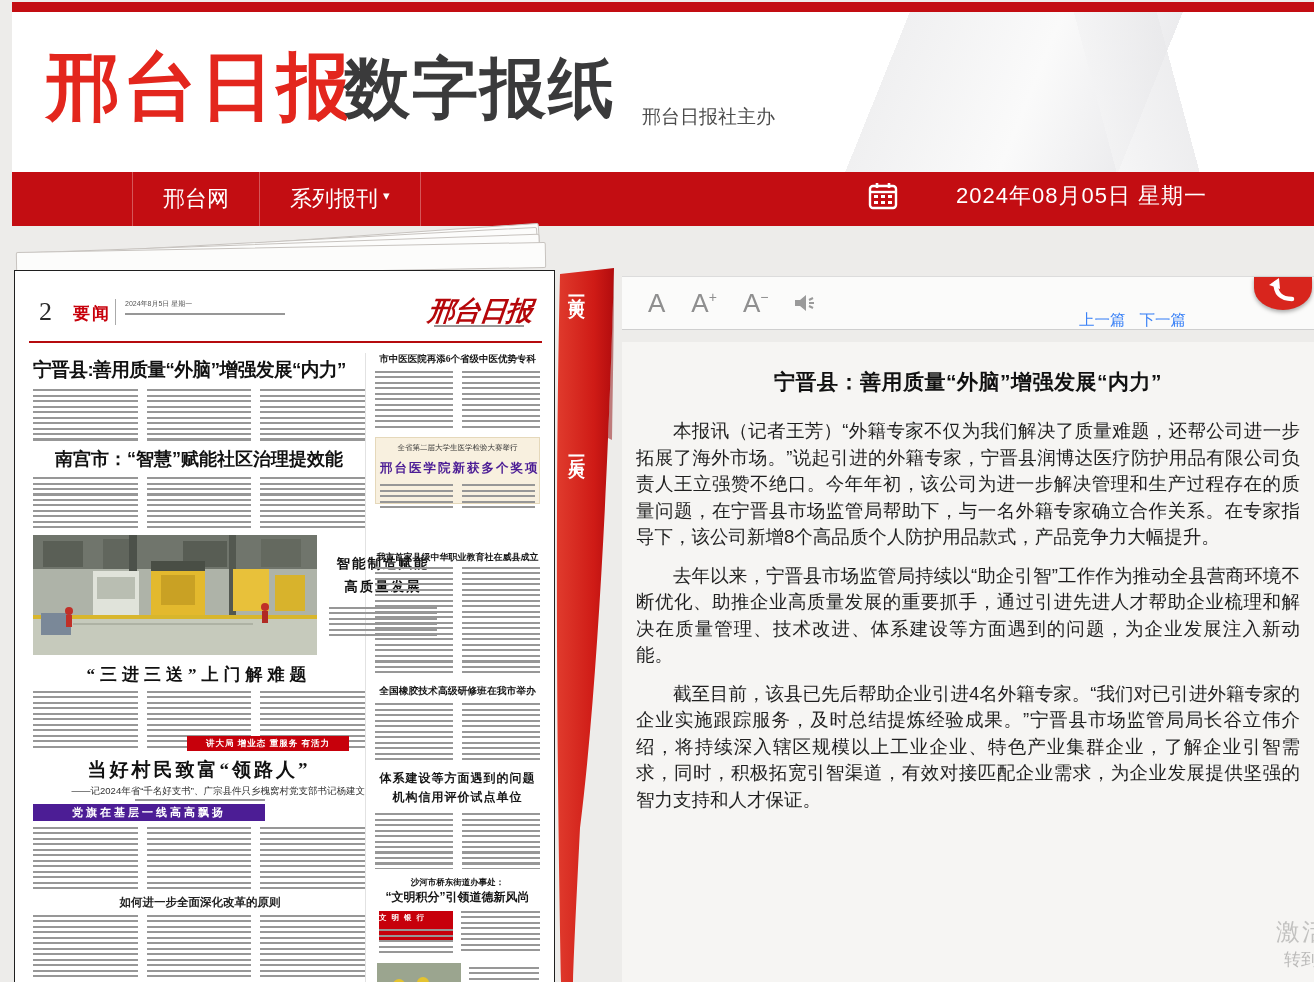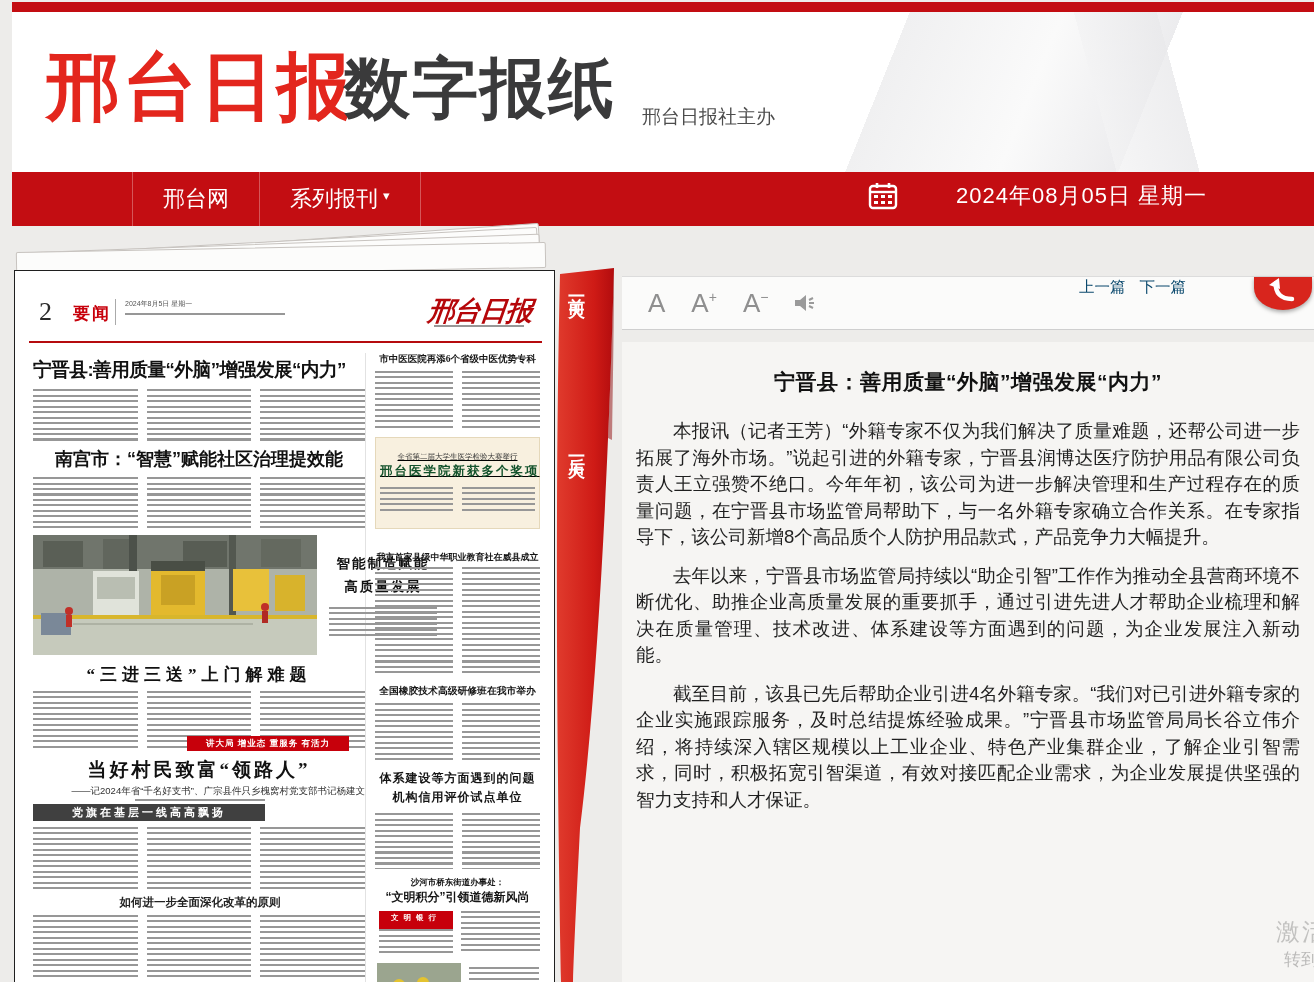--- a/index.html
+++ b/index.html
@@ -69,69 +69,69 @@
   .cols{display:flex;gap:9px;}
   .cols i{flex:1;}
   .cA{left:18px;top:118px;width:332px;height:52px;}
   .cB{left:18px;top:206px;width:332px;height:52px;}
   .cC{left:18px;top:420px;width:332px;height:58px;}
   .cD{left:18px;top:556px;width:332px;height:62px;}
   .cE{left:18px;top:644px;width:332px;height:64px;}
 
   .redtags{left:172px;top:465px;width:162px;height:15px;background:#c7000b;color:#fff;
            font-size:8.5px;font-weight:bold;text-align:center;line-height:15px;letter-spacing:1px;white-space:nowrap;}
-  .banner{left:18px;top:533px;width:232px;height:17px;background:#404040;color:#fff;font-size:11px;
+  .banner{left:18px;top:533px;width:232px;height:17px;background:#4c1d95;color:#fff;font-size:11px;
           font-weight:bold;text-align:center;line-height:17px;letter-spacing:3px;white-space:nowrap;}
   .byline{left:120px;top:528px;width:130px;height:3px;}
 
   .photo{left:18px;top:264px;width:284px;height:120px;}
   .cap1{left:310px;top:282px;width:116px;font-family:"Liberation Serif",serif;font-weight:900;
         font-size:13.5px;letter-spacing:2px;text-align:center;color:#111;line-height:1.7;}
   .capfx1{left:314px;top:336px;width:108px;height:30px;}
 
   
   .pr{left:360px;top:80px;width:165px;}
   .pr .abs{position:absolute;}
   .r-h{font-weight:bold;color:#151515;text-align:center;white-space:nowrap;width:165px;}
   .rh1{top:2px;font-family:"Liberation Serif",serif;font-size:9.5px;}
   .rfx1{top:20px;width:165px;height:58px;}
-  .rbox{top:86px;width:165px;height:92px;background:#f8f0df;border:1px solid #e5d8ba;padding:14px 4px;text-decoration:underline;}
+  .rbox{top:86px;width:165px;height:67px;background:#f8f0df;border:1px solid #e5d8ba;padding:5px 4px;}
   .rbox-small{font-size:7.5px;color:#333;text-align:center;white-space:nowrap;}
   .rbox-big{font-family:"Liberation Serif",serif;font-weight:900;font-size:12.5px;letter-spacing:2px;
-            color:#14532d;text-align:right;white-space:nowrap;margin-top:1px;}
+            color:#4c1d95;text-align:right;white-space:nowrap;margin-top:7px;}
   .rbox-fx{height:26px;margin-top:7px;}
   .rh2{top:200px;font-size:9px;}
   .rfx2{top:216px;width:165px;height:108px;}
   .rh3{top:334px;font-family:"Liberation Serif",serif;font-size:9.8px;}
   .rfx3{top:352px;width:165px;height:58px;}
   .rh4{top:418px;font-family:"Liberation Serif",serif;font-size:12px;letter-spacing:1px;line-height:1.55;}
   .rfx4{top:462px;width:165px;height:56px;}
   .rh5a{top:526px;font-size:8.5px;}
   .rh5b{top:538px;font-size:12px;}
-  .civ{top:560px;left:4px;width:74px;height:20px;background:#c7000b;color:#fff;font-size:7.5px;
-       font-weight:bold;letter-spacing:5px;text-align:center;line-height:13px;}
+  .civ{top:560px;left:4px;width:74px;height:31px;background:#c7000b;color:#fff;font-size:7.5px;
+       font-weight:bold;letter-spacing:5px;text-align:left;line-height:13px;}
   .rfx5a{top:560px;left:86px;width:79px;height:44px;}
   .rfx5b{top:578px;left:4px;width:74px;height:28px;}
   .photo2{top:612px;left:2px;width:84px;height:56px;}
   .rfx6{top:616px;left:94px;width:70px;height:44px;}
 
   
   .ribbon{left:548px;top:268px;width:70px;height:714px;z-index:4;}
   .ribbon-text{position:absolute;left:17px;top:16px;writing-mode:vertical-rl;color:#fff;
                font-size:17px;font-weight:bold;letter-spacing:3px;cursor:pointer;}
   .ribbon-text.next{top:176px;}
 
   
   .toolbar{left:622px;top:276px;width:692px;height:54px;background:#fbfbfa;
            border-top:1px solid #dcdcdc;border-bottom:1px solid #cfcfcf;display:flex;align-items:center;}
   .fontbtn{color:#8f8f8f;font-size:26px;margin-left:26px;cursor:pointer;line-height:1;}
   .fontbtn sup{font-size:14px;}
   .spk{margin-left:26px;cursor:pointer;}
-  .pnlinks{position:absolute;right:128px;top:0;height:54px;display:flex;align-items:flex-start;gap:14px;
-           font-size:15.5px;color:#0c4a6e;}
+  .pnlinks{position:absolute;right:128px;top:0;height:54px;display:flex;align-items:flex-end;gap:14px;
+           font-size:15.5px;color:#3b82f6;}
   .pnlinks span{cursor:pointer;}
   .backbtn{left:1254px;top:277px;width:58px;height:33px;background:#d8251d;cursor:pointer;z-index:5;
            border-radius:0 0 58px 58px/0 0 44px 44px;box-shadow:0 2px 4px rgba(0,0,0,.35);
            display:flex;align-items:flex-start;justify-content:center;}
   .article{left:622px;top:342px;width:692px;height:640px;background:#f6f5f3;}
   .a-title{margin:26px 20px 0;text-align:center;font-size:21px;font-weight:900;color:#111;letter-spacing:.5px;}
   .a-body{margin:22px 14px 0;color:#1f1f1f;font-size:18.5px;line-height:26.5px;text-align:justify;}
   .a-body p{margin:0 0 12px;text-indent:2em;}
 
   

